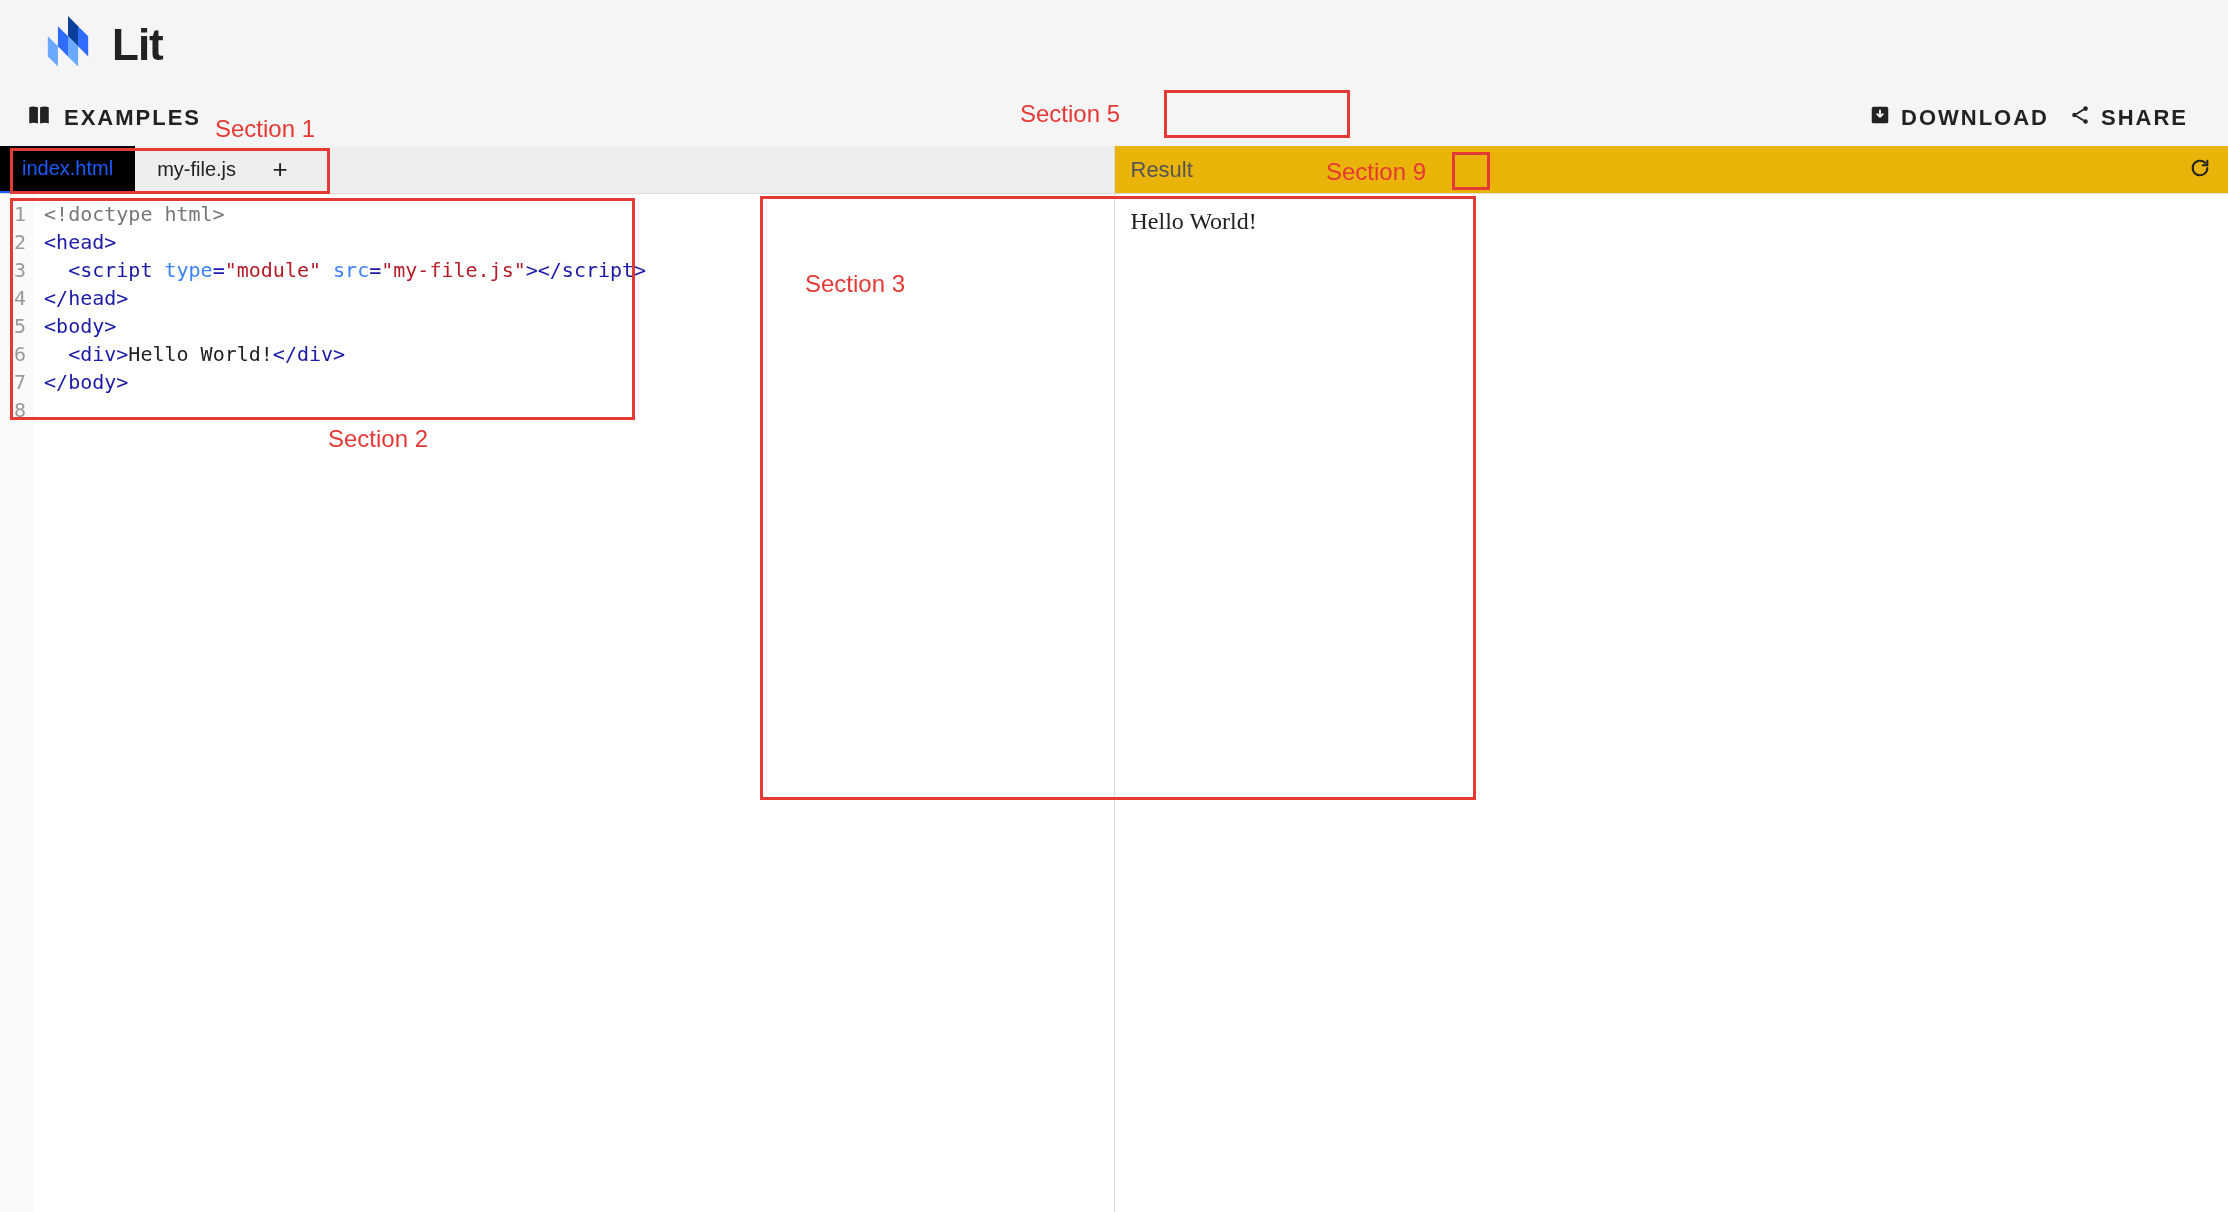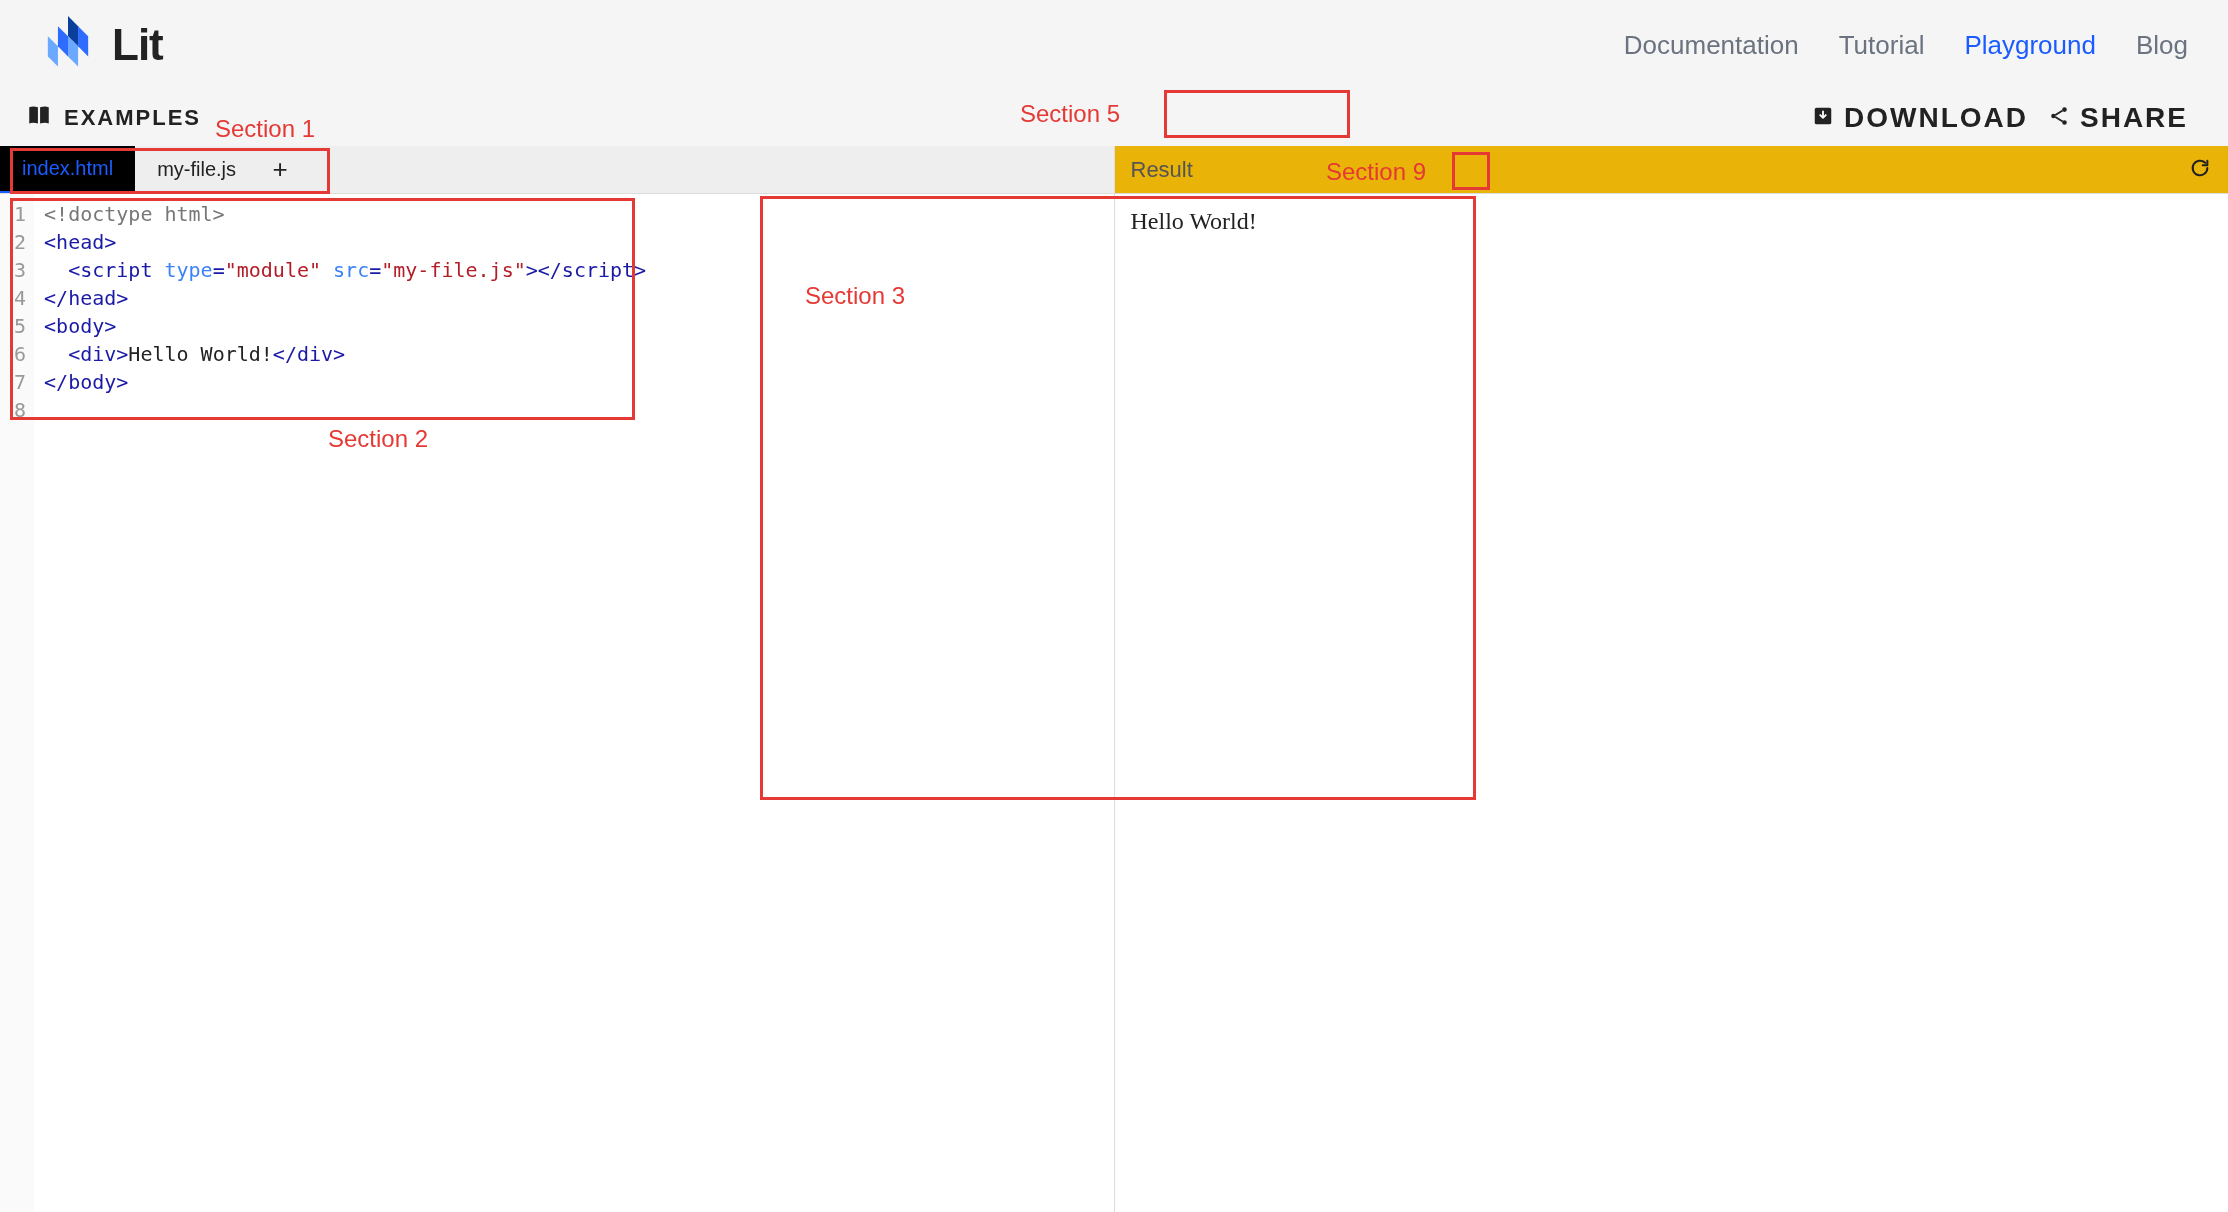--- a/index.html
+++ b/index.html
@@ -20,21 +20,21 @@
 
   
   .toolbar {
     display: flex; align-items: center; justify-content: space-between;
     padding: 10px 40px 10px 30px; height: 56px;
   }
   .toolbar-left, .toolbar-right { display: flex; align-items: center; gap: 20px; }
   .toolbar-left { gap: 12px; margin-left: -4px; }
   .toolbar-label { font-size: 22px; font-weight: 600; letter-spacing: 2px; }
   .toolbar-btn {
-    display: flex; align-items: center; gap: 10px; font-size: 28px; font-weight: 600;
+    display: flex; align-items: center; gap: 10px; font-size: 22px; font-weight: 600;
     letter-spacing: 2px; cursor: pointer; color: #222; background: none; border: none;
   }
 
   .annot { position: absolute; color: #e53935; font-size: 24px; font-weight: 400; pointer-events: none; }
   .annot-box { position: absolute; border: 3px solid #e53935; pointer-events: none; }
 
   
   .play {
     position: absolute; left: 0; right: 0; top: 146px; bottom: 0;
     display: flex; background: #f5f5f5;
@@ -75,26 +75,20 @@
       <svg viewBox="0 0 100 100">
         <polygon points="50,2 68,20 68,56 50,38" fill="#0b3f9c"></polygon>
         <polygon points="32,20 50,38 50,74 32,56" fill="#2e6bff"></polygon>
         <polygon points="68,20 86,38 86,74 68,56" fill="#2e6bff"></polygon>
         <polygon points="14,38 32,56 32,92 14,74" fill="#6aa9ff"></polygon>
         <polygon points="50,38 68,56 68,92 50,74" fill="#6aa9ff"></polygon>
       </svg>
     </span>
     <span class="brand-name">Lit</span>
   </div>
-  <nav class="nav">
-    <a href="#">Documentation</a>
-    <a href="#">Tutorial</a>
-    <a href="#" class="active">Playground</a>
-    <a href="#">Blog</a>
-  </nav>
 </div>
 
 <div class="toolbar">
   <div class="toolbar-left">
     <span>
       <svg width="26" height="26" viewBox="0 0 24 24">
           <path fill="#222" d="M3 4c2-1 5-1 8 0v15c-3-1-6-1-8 0V4zm18 0v15c-2-1-5-1-8 0V4c3-1 6-1 8 0z"></path>
         </svg>
     </span>
     <span class="toolbar-label">EXAMPLES</span>
@@ -168,19 +162,19 @@
   </div>
 </div>
 
 <div class="annot-box" style="left:10px; top:148px; width:320px; height:46px;"></div>
 <div class="annot" style="left:215px; top:115px;">Section 1</div>
 
 <div class="annot-box" style="left:10px; top:198px; width:625px; height:222px;"></div>
 <div class="annot" style="left:280px; top:425px;margin-left:48px;">Section 2</div>
 
 <div class="annot-box" style="left:760px; top:196px; width:716px; height:604px;"></div>
-<div class="annot" style="left:805px; top:270px;margin-top:12px;">Section 3</div>
+<div class="annot" style="left:805px; top:270px;">Section 3</div>
 
 <div class="annot-box" style="left:1452px; top:152px; width:38px; height:38px;"></div>
 <div class="annot" style="left:1326px; top:158px;">Section 9</div>
 
 <div class="annot-box" style="left:1164px; top:90px; width:186px; height:48px;"></div>
 <div class="annot" style="left:1020px; top:100px;">Section 5</div>
 
 </body></html>

